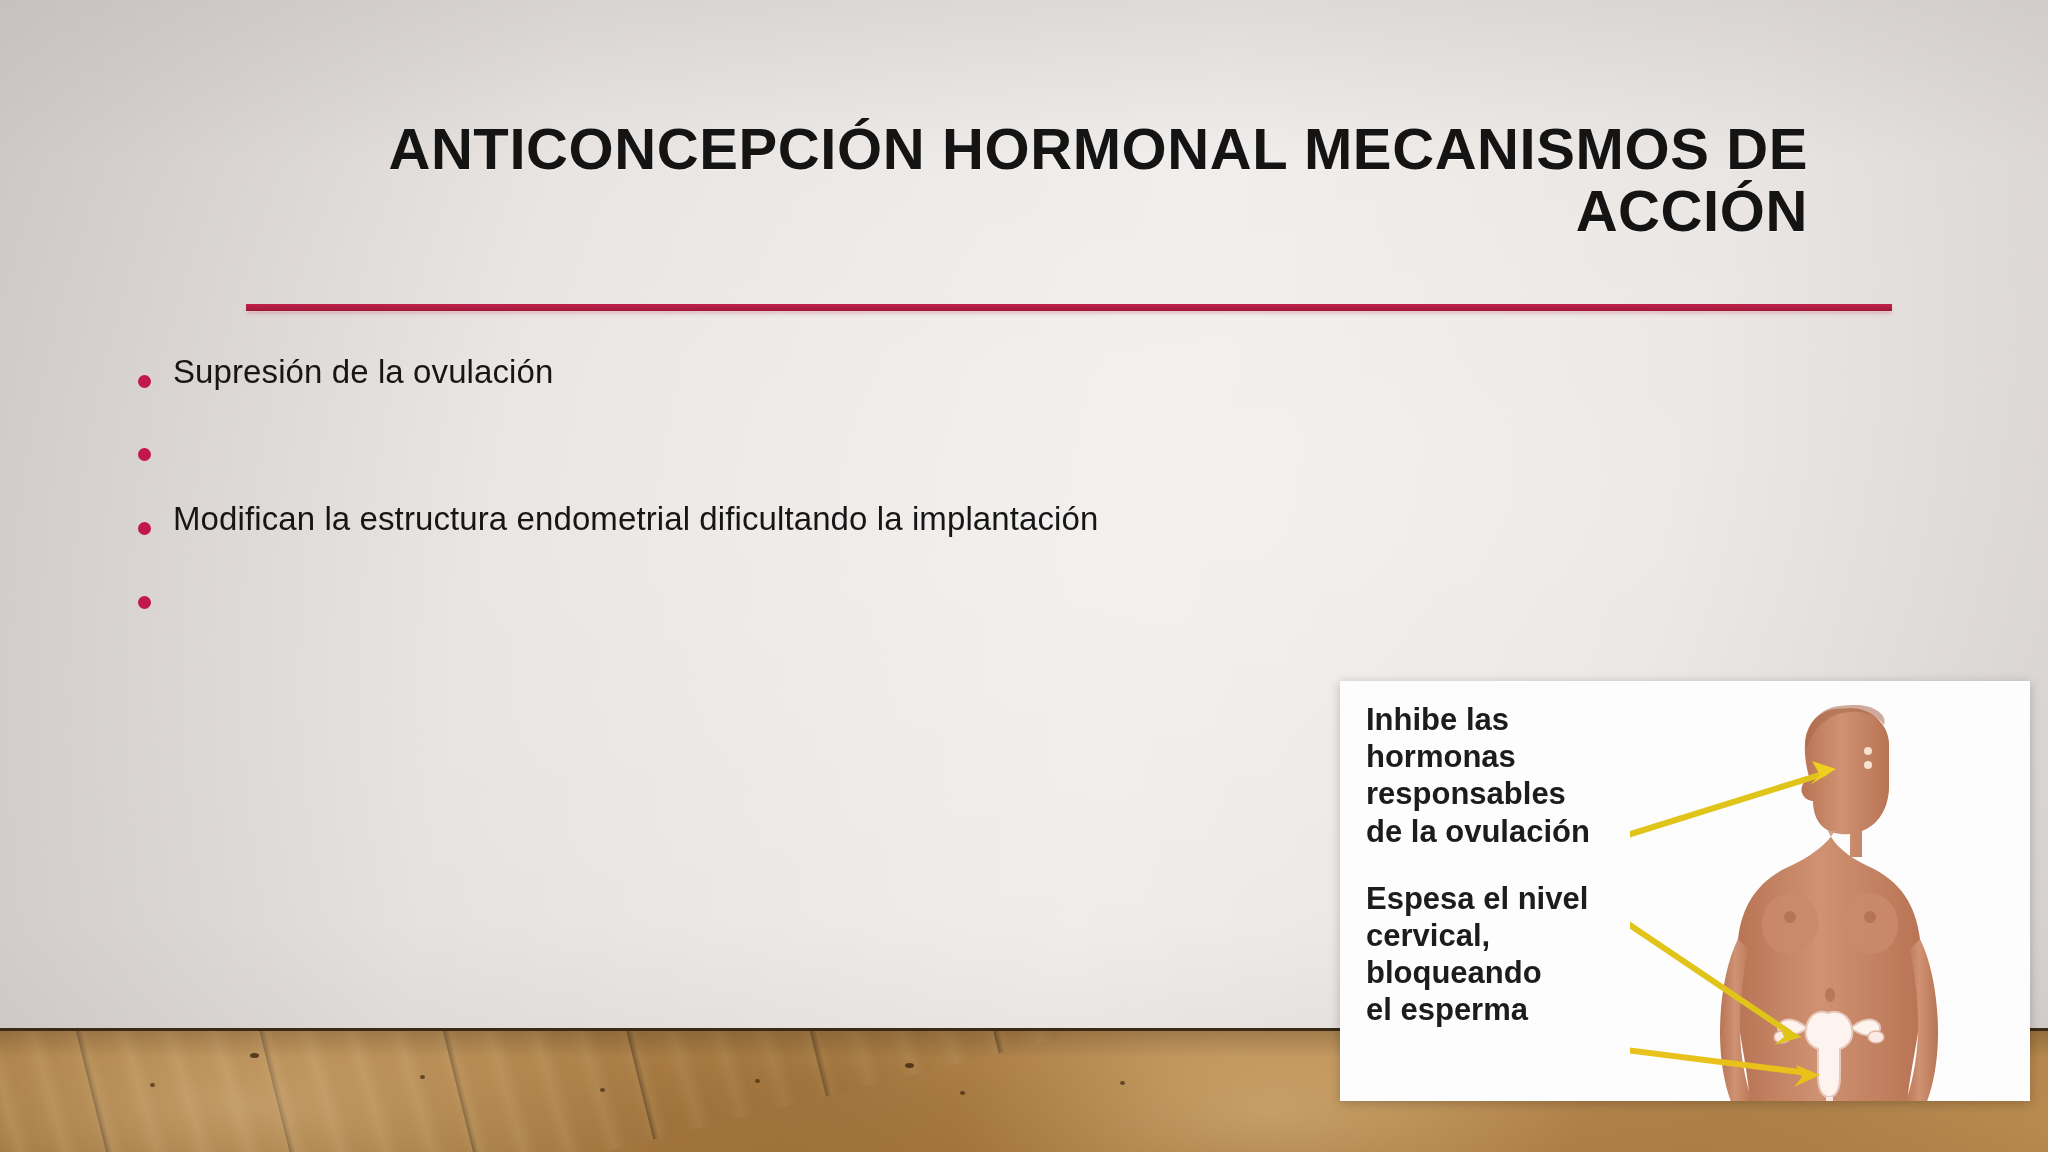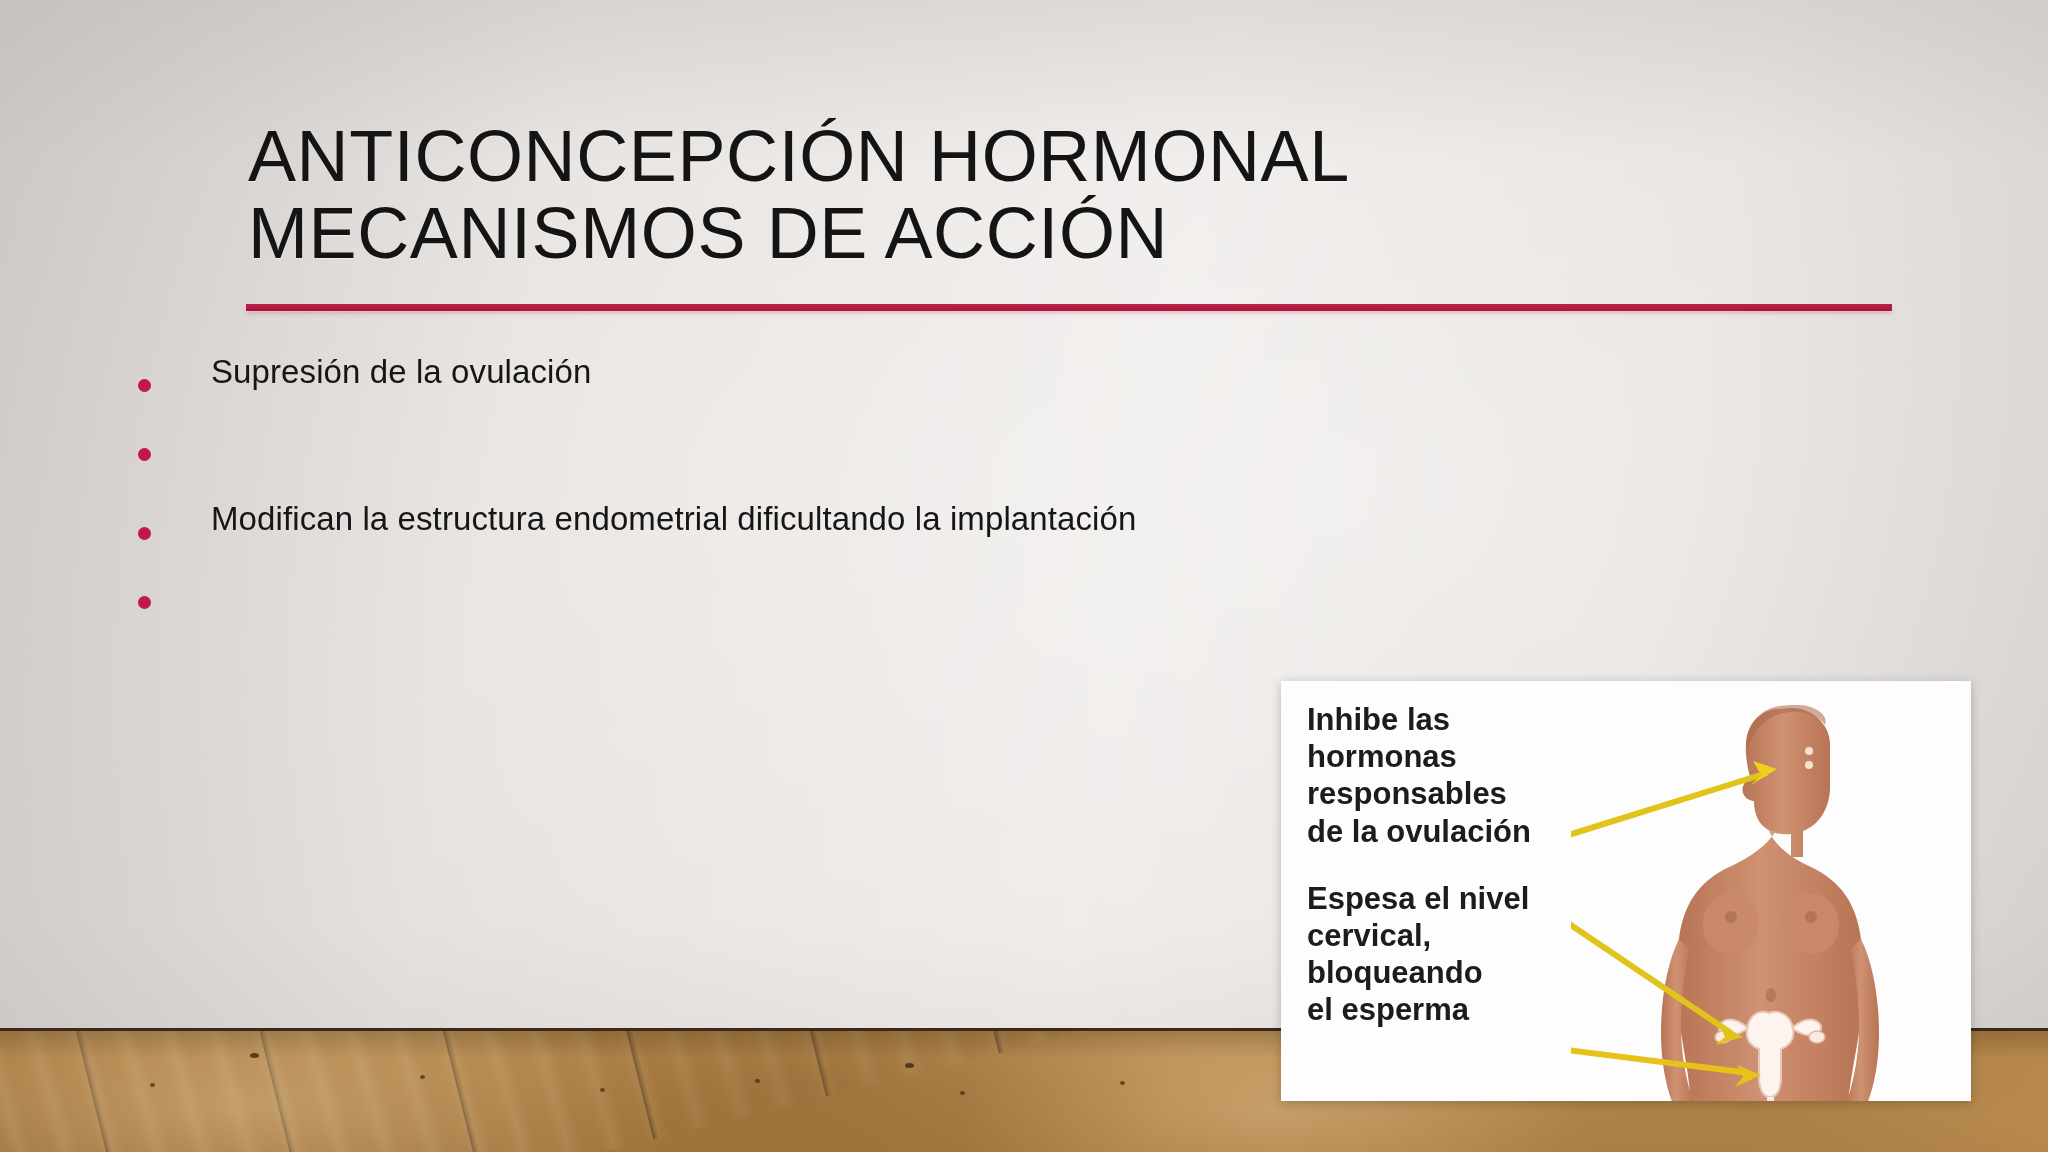--- a/index.html
+++ b/index.html
@@ -59,52 +59,52 @@
       radial-gradient(ellipse 22% 150% at 62% 65%, rgba(255,230,186,.26), rgba(0,0,0,0) 70%),
       radial-gradient(ellipse 26% 150% at 86% 45%, rgba(118,80,34,.22), rgba(0,0,0,0) 72%),
       linear-gradient(180deg, rgba(50,32,12,.26) 0%, rgba(0,0,0,0) 22%);
   }
   #floor .knot{position:absolute;width:9px;height:5px;border-radius:50%;background:rgba(52,32,12,.75);}
   #floor .nail{position:absolute;width:5px;height:4px;border-radius:50%;background:rgba(60,38,14,.7);}
 
   
   #title{
     position:absolute;left:248px;top:118px;width:1560px;
-    text-align:left;
-    font-size:72px;line-height:1.07;letter-spacing:.6px;
-    color:#141414;font-weight:400;
+    text-align:right;
+    font-size:58px;line-height:1.07;letter-spacing:.6px;
+    color:#141414;font-weight:700;
     font-family:"Liberation Sans", sans-serif;
     text-shadow:0 1px 0 rgba(255,255,255,.45);
   }
   #rule{
     position:absolute;left:246px;top:304px;width:1646px;height:7px;
     background:linear-gradient(180deg,#c02049 0%,#b01d42 55%,#9d1838 100%);
     box-shadow:0 3px 4px -1px rgba(190,40,80,.30), 0 1px 0 rgba(255,255,255,.35);
   }
 
   
   #bullets{
     position:absolute;left:138px;top:352px;width:1640px;
   }
   .bullet-row{
-    display:flex;align-items:flex-end;margin-bottom:38px;gap:38px;
+    display:flex;align-items:center;margin-bottom:38px;
   }
   .bullet-dot{
     flex:0 0 auto;width:13px;height:13px;border-radius:50%;
     background:#c2174e;margin-top:18px;margin-right:22px;
   }
   .bullet-text{
     font-size:33px;line-height:1.22;color:#161616;
     font-family:"Liberation Sans", sans-serif;font-weight:400;
     letter-spacing:.1px;
   }
 
   
   #inset{
-    position:absolute;left:1281px;top:681px;width:690px;height:420px;
+    position:absolute;left:1340px;top:681px;width:690px;height:420px;
     background:#fdfdfd;
     box-shadow:0 2px 10px rgba(0,0,0,.22);
     overflow:hidden;
   }
   #inset-texts{
     position:absolute;left:26px;top:20px;width:320px;
     font-family:"Liberation Sans", sans-serif;
     font-weight:bold;color:#1c1c1c;
     font-size:31px;line-height:1.20;
   }

